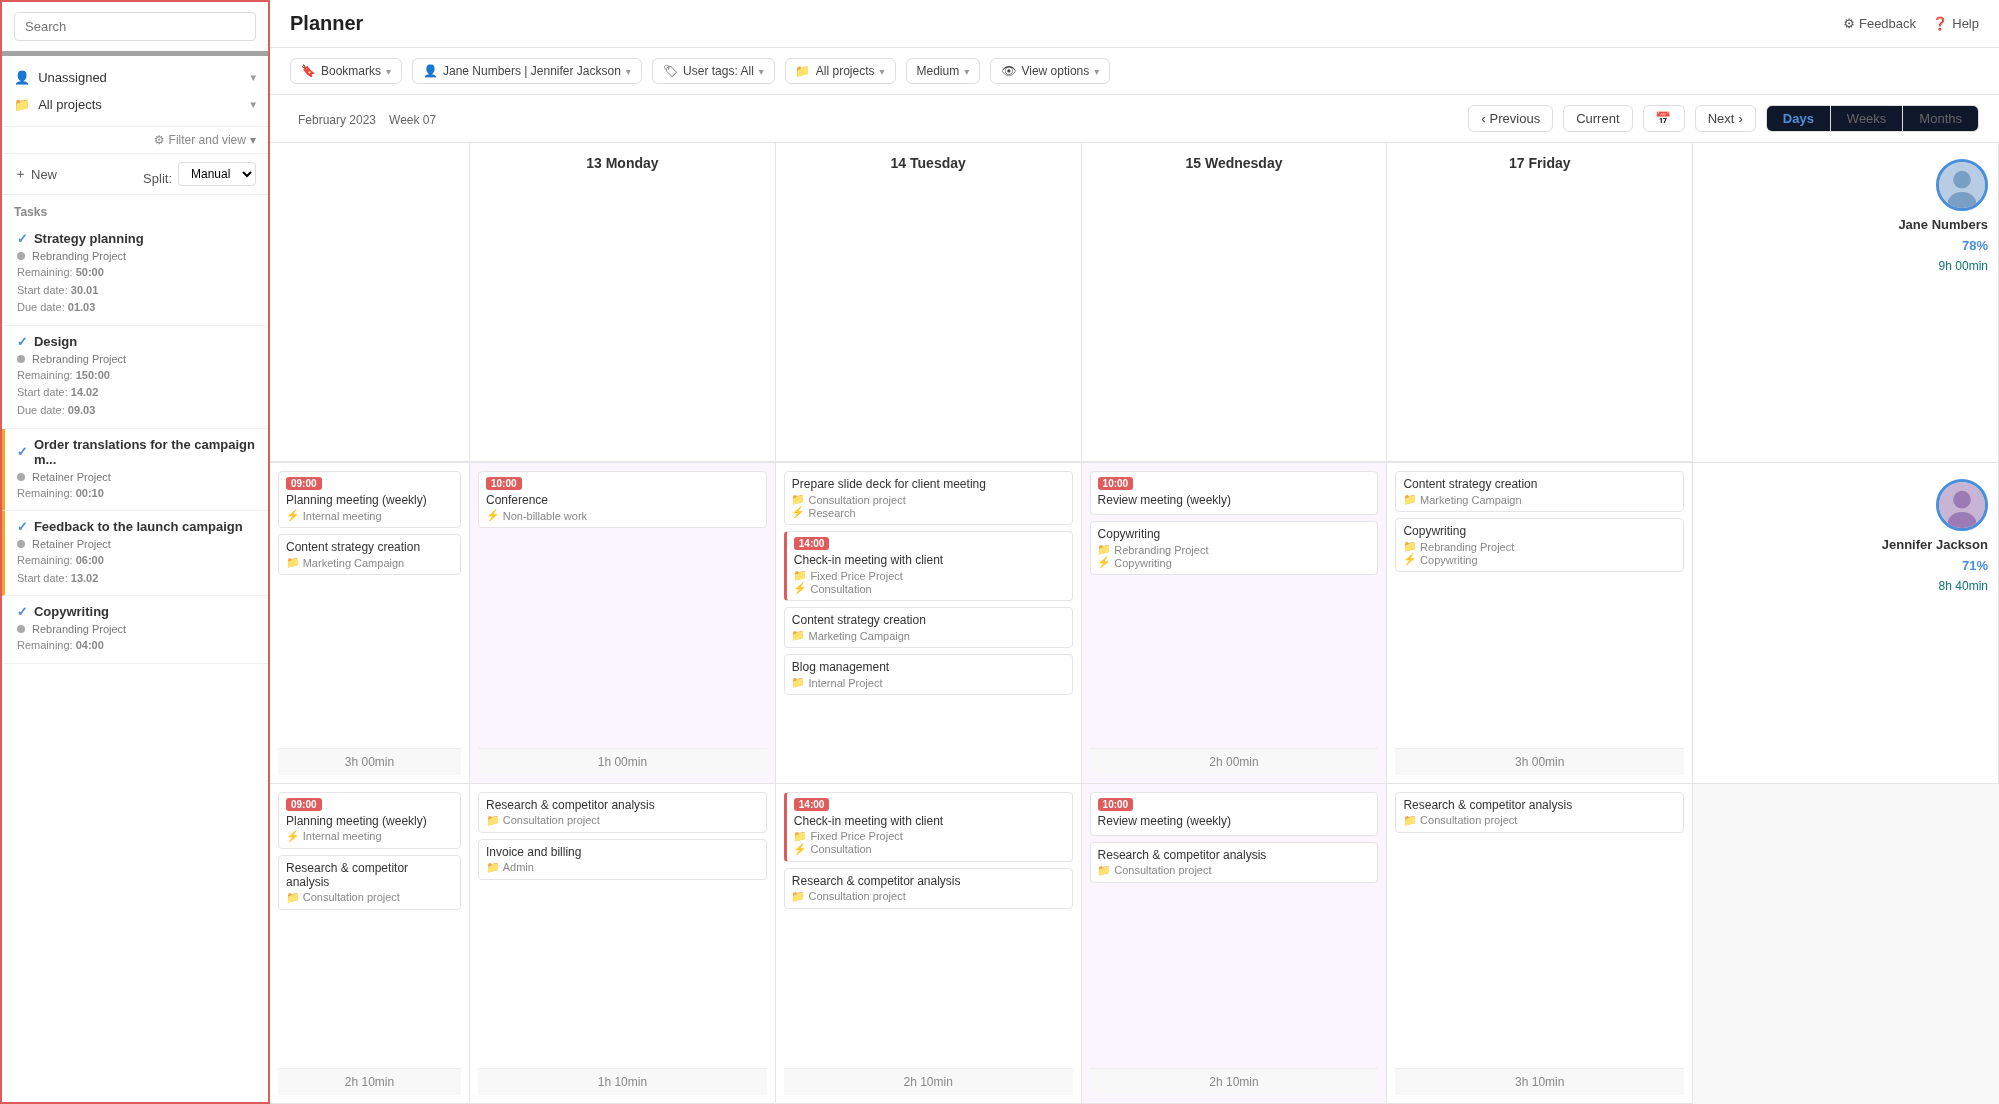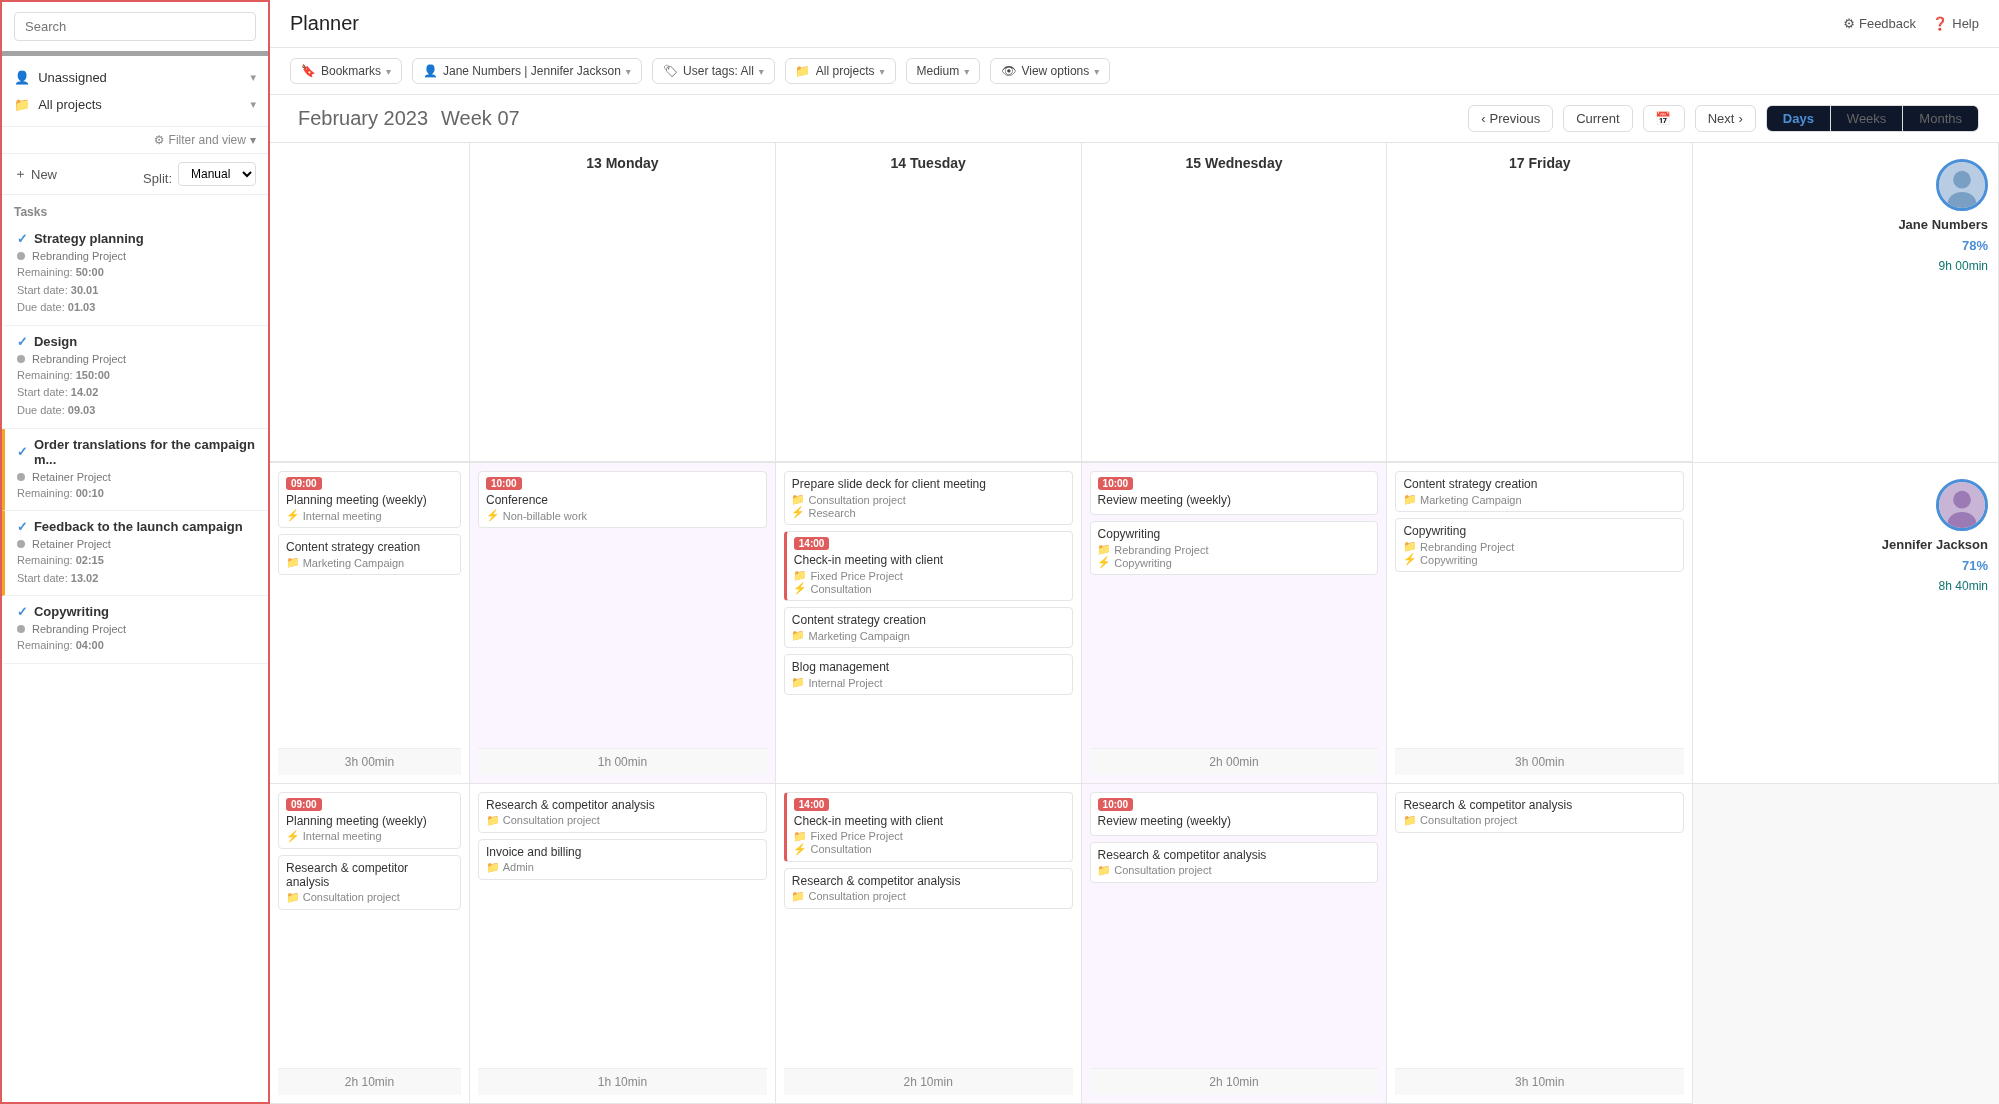--- a/index.html
+++ b/index.html
@@ -109,21 +109,21 @@
     }
     .top-bar {
       background: #fff;
       padding: 12px 20px;
       border-bottom: 1px solid #e5e5e5;
       display: flex;
       align-items: center;
       justify-content: space-between;
     }
     .top-bar-title {
-      font-size: 20px; font-weight: 400; color: #222; text-align: right;
+      font-size: 20px; font-weight: 700; color: #222; text-align: right;
     }
     .top-bar-actions {
       display: flex; gap: 16px; align-items: center; color: #555; font-size: 13px;
     }
     .top-bar-actions span { display: flex; align-items: center; gap: 4px; cursor: pointer; }
     .toolbar {
       background: #fff;
       padding: 10px 20px;
       border-bottom: 1px solid #e5e5e5;
       display: flex;
@@ -142,21 +142,21 @@
       background: #fff;
       padding: 10px 20px;
       border-bottom: 1px solid #e5e5e5;
       display: flex;
       align-items: center;
       justify-content: space-between;
     }
     .date-title {
       font-size: 18px; font-weight: 600; color: #222;
     }
-    .date-title span { font-weight: 400; color: #666; margin-left: 8px; font-size: 20px; }
+    .date-title span { font-weight: 400; color: #666; margin-left: 8px; font-size: 12px; }
     .nav-controls {
       display: flex; align-items: center; gap: 10px;
     }
     .nav-btn {
       display: flex; align-items: center; gap: 4px;
       padding: 5px 12px; border: 1px solid #ddd; border-radius: 6px;
       background: #fff; cursor: pointer; font-size: 13px; color: #444;
     }
     .view-tabs {
       display: flex; border: 1px solid #ddd; border-radius: 6px; overflow: hidden;
@@ -357,21 +357,21 @@
   <div class="task-item orange-border">
     <div class="task-title">
       <span class="check">✓</span>
       <span>Feedback to the launch campaign</span>
     </div>
     <div class="task-project">
       <span class="small-dot dot-gray"></span>
       <span>Retainer Project</span>
     </div>
     <div class="task-meta">
-      <span>Remaining: <strong>02:15</strong></span>
+      <span>Remaining: <strong>06:00</strong></span>
       <span>Start date: <strong>13.02</strong></span>
     </div>
   </div>
 
   <div class="task-item">
     <div class="task-title">
       <span class="check">✓</span>
       <span>Copywriting</span>
     </div>
     <div class="task-project">

